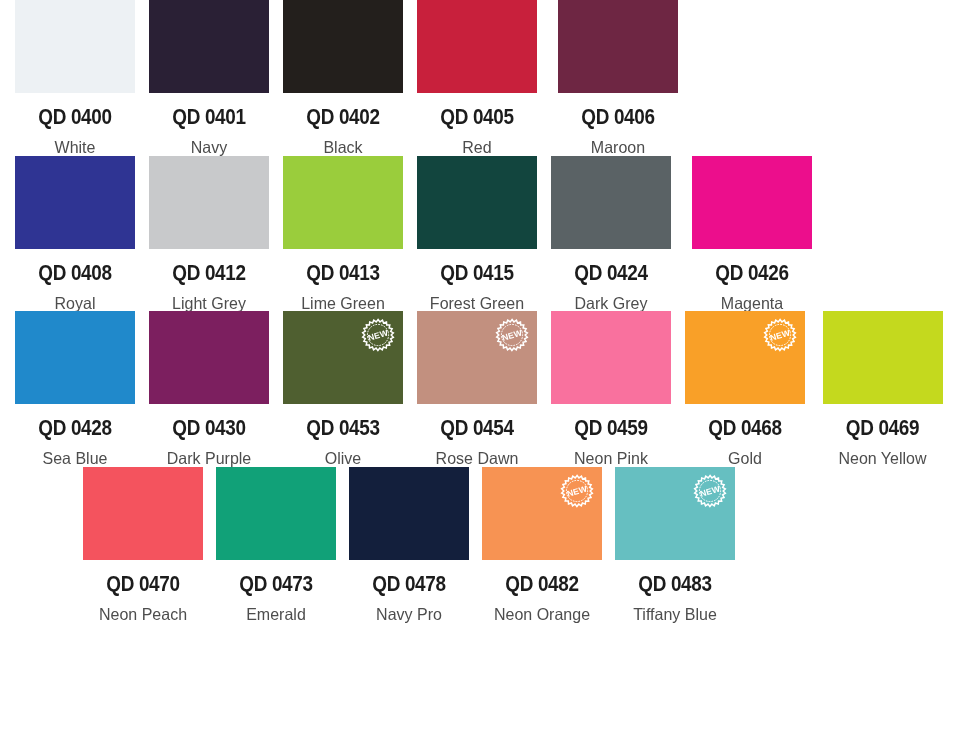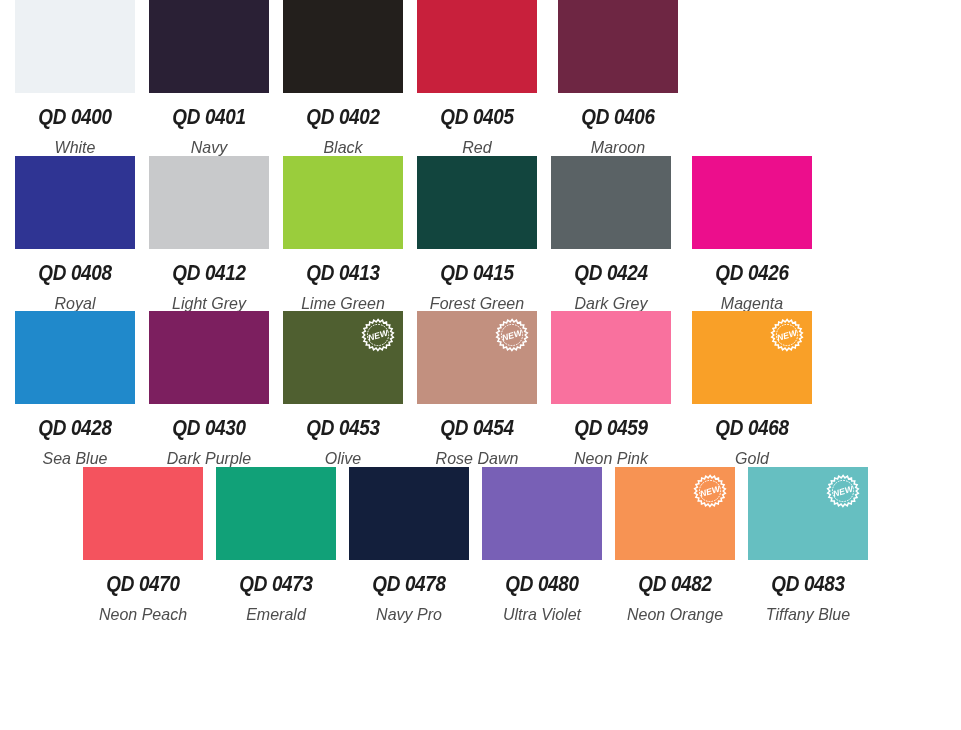--- a/index.html
+++ b/index.html
@@ -34,21 +34,20 @@
   .swatch-row.row-centered {
     padding-left: 83px;
     padding-right: 83px;
   }
 
   .swatch-cell {
     width: 134px;
     box-sizing: border-box;
     padding-right: 14px;
     text-align: center;
-    font-style: italic;
   }
   .swatch-row.row-centered .swatch-cell {
     width: 133px;
     padding-right: 13px;
   }
   .swatch-cell:last-child {
     padding-right: 0;
   }
 
   .swatch-chip {
@@ -217,43 +216,43 @@
                 <path d="M18.00,2.50 L19.88,4.93 L22.37,3.13 L23.48,5.99 L26.38,4.96 L26.64,8.02 L29.71,7.85 L29.10,10.86 L32.10,11.56 L30.67,14.28 L33.34,15.79 L31.20,18.00 L33.34,20.21 L30.67,21.72 L32.10,24.44 L29.10,25.14 L29.71,28.15 L26.64,27.98 L26.38,31.04 L23.48,30.01 L22.37,32.87 L19.88,31.07 L18.00,33.50 L16.12,31.07 L13.63,32.87 L12.52,30.01 L9.62,31.04 L9.36,27.98 L6.29,28.15 L6.90,25.14 L3.90,24.44 L5.33,21.72 L2.66,20.21 L4.80,18.00 L2.66,15.79 L5.33,14.28 L3.90,11.56 L6.90,10.86 L6.29,7.85 L9.36,8.02 L9.62,4.96 L12.52,5.99 L13.63,3.13 L16.12,4.93 Z" fill="none" stroke="#ffffff" stroke-width="1.5"></path>
                 <circle cx="18" cy="18" r="10.6" fill="none" stroke="#ffffff" stroke-width="0.9" stroke-dasharray="0.9 1.9" stroke-linecap="round"></circle>
                 <text x="18" y="21.2" text-anchor="middle" fill="#ffffff" font-family="Liberation Sans, sans-serif" font-weight="700" font-size="8.6" letter-spacing="0.2">NEW</text>
               </g>
             </svg>
           </div>
         </div>
         <div class="swatch-code">QD 0468</div>
         <div class="swatch-name">Gold</div>
       </div>
+      <div class="swatch-cell">
+        <div class="swatch-chip" style="background-color: rgb(196, 217, 30);"></div>
+        <div class="swatch-code">QD 0469</div>
+        <div class="swatch-name">Neon Yellow</div>
+      </div>
     </div>
     <div class="swatch-row row-centered">
       <div class="swatch-cell">
         <div class="swatch-chip" style="background-color: rgb(244, 83, 94);"></div>
         <div class="swatch-code">QD 0470</div>
         <div class="swatch-name">Neon Peach</div>
       </div>
       <div class="swatch-cell">
         <div class="swatch-chip" style="background-color: rgb(17, 161, 120);"></div>
         <div class="swatch-code">QD 0473</div>
         <div class="swatch-name">Emerald</div>
       </div>
       <div class="swatch-cell">
         <div class="swatch-chip" style="background-color: rgb(19, 31, 60);"></div>
         <div class="swatch-code">QD 0478</div>
         <div class="swatch-name">Navy Pro</div>
       </div>
       <div class="swatch-cell">
-        <div class="swatch-chip" style="background-color: rgb(120, 96, 182);"></div>
-        <div class="swatch-code">QD 0480</div>
-        <div class="swatch-name">Ultra Violet</div>
-      </div>
-      <div class="swatch-cell">
         <div class="swatch-chip" style="background-color: rgb(247, 147, 83);">
           <div class="new-badge">
             <svg viewBox="0 0 36 36" xmlns="http://www.w3.org/2000/svg">
               <g transform="rotate(-16 18 18)">
                 <path d="M18.00,2.50 L19.88,4.93 L22.37,3.13 L23.48,5.99 L26.38,4.96 L26.64,8.02 L29.71,7.85 L29.10,10.86 L32.10,11.56 L30.67,14.28 L33.34,15.79 L31.20,18.00 L33.34,20.21 L30.67,21.72 L32.10,24.44 L29.10,25.14 L29.71,28.15 L26.64,27.98 L26.38,31.04 L23.48,30.01 L22.37,32.87 L19.88,31.07 L18.00,33.50 L16.12,31.07 L13.63,32.87 L12.52,30.01 L9.62,31.04 L9.36,27.98 L6.29,28.15 L6.90,25.14 L3.90,24.44 L5.33,21.72 L2.66,20.21 L4.80,18.00 L2.66,15.79 L5.33,14.28 L3.90,11.56 L6.90,10.86 L6.29,7.85 L9.36,8.02 L9.62,4.96 L12.52,5.99 L13.63,3.13 L16.12,4.93 Z" fill="none" stroke="#ffffff" stroke-width="1.5"></path>
                 <circle cx="18" cy="18" r="10.6" fill="none" stroke="#ffffff" stroke-width="0.9" stroke-dasharray="0.9 1.9" stroke-linecap="round"></circle>
                 <text x="18" y="21.2" text-anchor="middle" fill="#ffffff" font-family="Liberation Sans, sans-serif" font-weight="700" font-size="8.6" letter-spacing="0.2">NEW</text>
               </g>
             </svg>
           </div>

